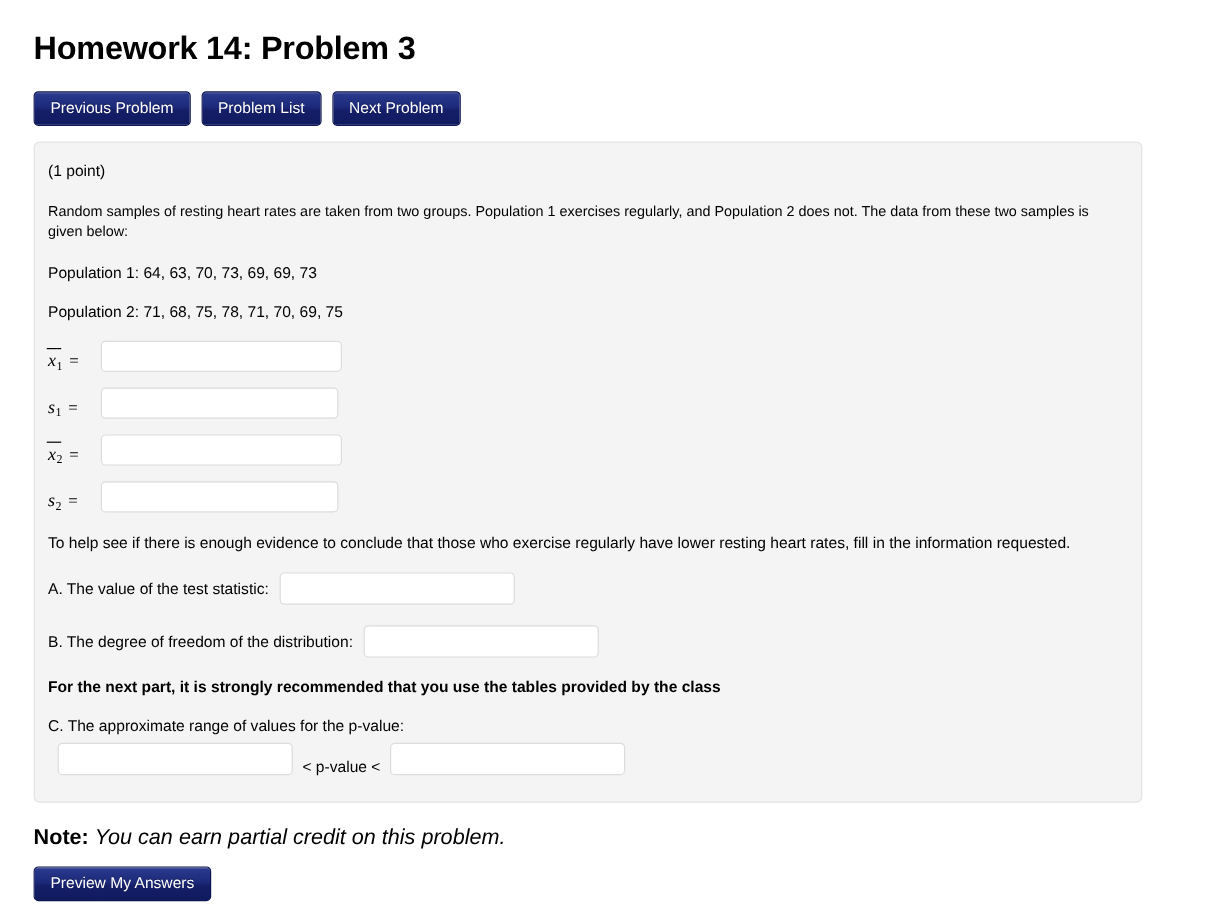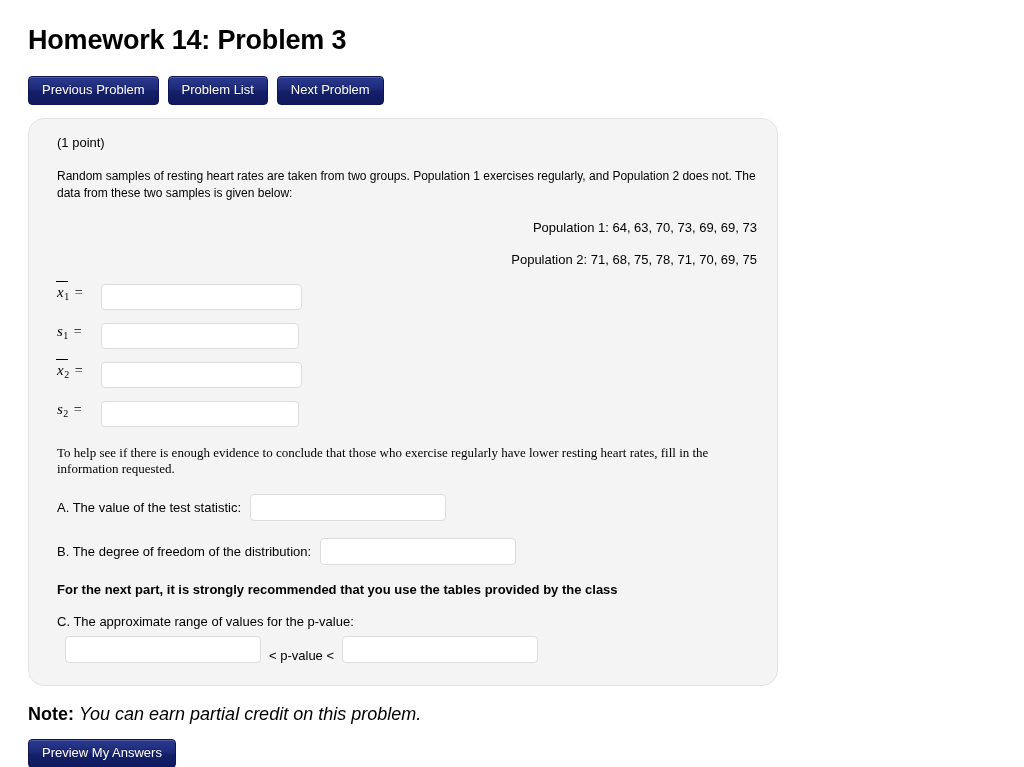--- a/index.html
+++ b/index.html
@@ -46,44 +46,43 @@
     cursor: pointer;
     text-shadow: 0 -1px 0 rgba(0,0,0,0.35);
     box-shadow: inset 0 1px 0 rgba(255,255,255,0.18);
     line-height: 1.1;
     white-space: nowrap;
   }
   
   .problem-panel {
     background: #f4f4f4;
     border: 1px solid #e3e3e3;
-    border-radius: 16px;
-    padding: 14px 20px 22px 28px;
-    width: 750px;
+    border-radius: 5px;
+    padding: 14px 20px 22px 11px;
+    width: 924px;
     box-sizing: border-box;
   }
   .point-line {
     font-size: 13px;
     margin: 2px 0 18px 0;
   }
   .para {
     font-size: 12px;
     line-height: 1.45;
     margin: 0 0 17px 0;
     max-width: 915px;
   }
   .pop-line {
     font-size: 13px;
     margin: 0 0 17px 0;
-    text-align: right;
   }
   
   .stat-row {
     display: flex;
-    align-items: flex-start;
+    align-items: flex-end;
     margin-bottom: 13px;
   }
   .stat-label {
     font-family: "Liberation Serif", serif;
     font-size: 15px;
     font-style: italic;
     display: inline-flex;
     align-items: baseline;
     white-space: nowrap;
     min-width: 36px;
@@ -125,21 +124,20 @@
     padding: 0 6px;
     outline: none;
     color: #000;
   }
   .box-xbar { width: 201px; margin-left: 8px; }
   .box-s    { width: 198px; margin-left: 8px; }
   
   .help-line {
     font-size: 13px;
     margin: 18px 0 17px 0;
-    font-family: Liberation Serif, serif;
   }
   .part-row {
     display: flex;
     align-items: center;
     margin-bottom: 17px;
     font-size: 13px;
   }
   .part-row .lbl { margin-right: 9px; }
   .box-a { width: 196px; height: 27px; }
   .box-b { width: 196px; height: 27px; }

